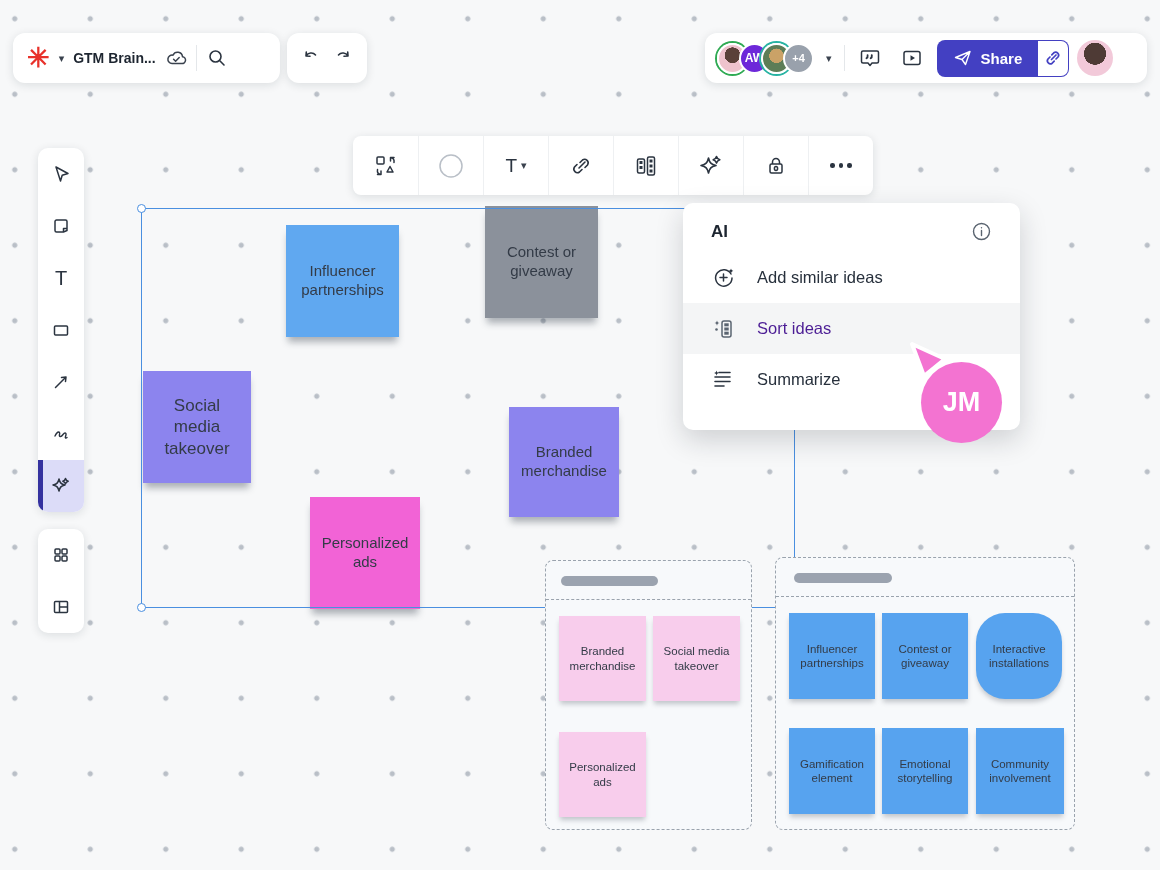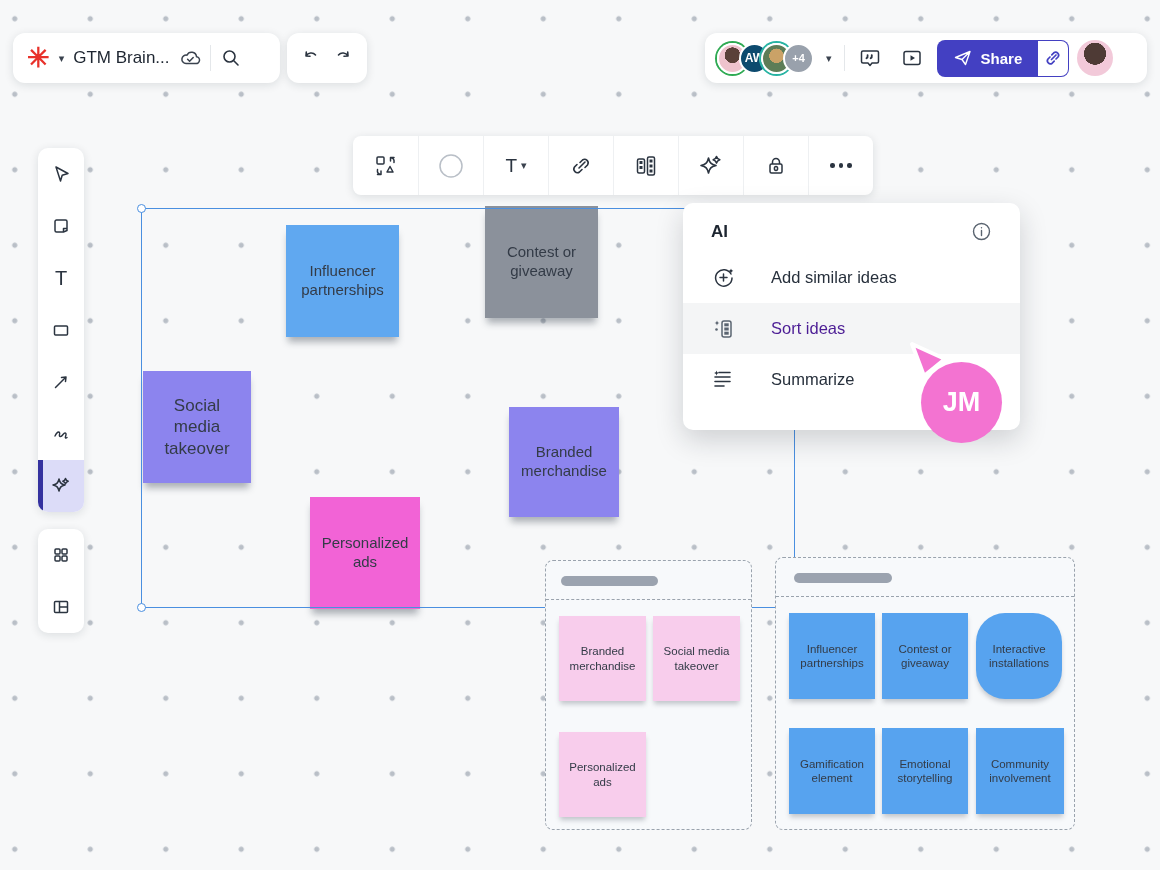--- a/index.html
+++ b/index.html
@@ -15,21 +15,21 @@
   }
   .card { position:absolute; background:#fff; border-radius:12px; box-shadow:0 2px 10px rgba(20,30,40,.12); display:flex; align-items:center; }
   .icon-btn { display:flex; align-items:center; justify-content:center; cursor:pointer; color:#2b3440; }
   svg { display:block; }
   .vdiv { width:1px; height:26px; background:#e4e7ea; }
 
   
   #doc-card { left:13px; top:33px; width:267px; height:50px; padding:0 14px; gap:9px; }
   .logo { color:#e8312a; font-size:27px; line-height:1; font-weight:bold; }
   .caret { font-size:11px; color:#3a424e; }
-  .doc-title { font-weight:normal; font-size:17px; color:#1d2530; white-space:nowrap; }
+  .doc-title { font-weight:bold; font-size:14px; color:#1d2530; white-space:nowrap; }
   #undo-card { left:287px; top:33px; width:80px; height:50px; justify-content:space-around; padding:0 8px; }
 
   
   #right-card { left:705px; top:33px; width:442px; height:50px; padding:0 12px; gap:8px; }
   .avatar { width:31px; height:31px; border-radius:50%; border:2px solid #fff; display:flex; align-items:center; justify-content:center; font-size:12px; font-weight:bold; color:#fff; position:relative; }
   .avatar + .avatar { margin-left:-9px; }
   .ring-green { box-shadow:0 0 0 2px #2faa53; }
   .ring-teal  { box-shadow:0 0 0 2px #27b3a2; }
   .photo1 { background:radial-gradient(circle at 50% 38%, #5a4038 0 36%, #eec3cd 37%); }
   .photo2 { background:radial-gradient(circle at 50% 40%, #caa267 0 34%, #5d7d57 35%); }
@@ -66,21 +66,21 @@
   .purple { background:#8c84ee; }
   .hotpink{ background:#f263d6; }
   .group-note { z-index:9; font-size:11.5px; padding:4px; box-shadow:0 4px 5px -1px rgba(30,40,55,.25); }
   .lightpink { background:#f8cdec; }
   .groupblue { background:#57a3ef; }
 
   
   #ai-menu { position:absolute; left:683px; top:203px; width:337px; height:227px; background:#fff; border-radius:10px; box-shadow:0 10px 28px rgba(20,30,40,.18); z-index:30; overflow:hidden; }
   .ai-head { display:flex; align-items:center; justify-content:space-between; padding:18px 28px 10px 28px; }
   .ai-title { font-weight:bold; font-size:17px; color:#1d2530; }
-  .ai-item { display:flex; align-items:center; gap:35px; height:51px; padding:0 28px; cursor:pointer; font-size:16.5px; color:#27303c; }
+  .ai-item { display:flex; align-items:center; gap:21px; height:51px; padding:0 28px; cursor:pointer; font-size:16.5px; color:#27303c; }
   .ai-item.hl { background:#f4f5f6; color:#4c1d95; }
 
   
   .group-box { position:absolute; border:1.5px dashed #9aa3ad; border-radius:8px; background:#f7f9fb; z-index:8; }
   #group-left  { left:545px; top:560px; width:207px; height:270px; }
   #group-right { left:775px; top:557px; width:300px; height:273px; }
   .group-title { position:absolute; height:10px; border-radius:5px; background:#9ba3af; }
   .group-div { position:absolute; left:0; right:0; border-top:1.5px dashed #9aa3ad; }
 
   
@@ -118,21 +118,21 @@
   <span class="icon-btn">
     <svg width="22" height="22" viewBox="0 0 22 22" fill="none" stroke="#2b3440" stroke-width="1.6" stroke-linecap="round" stroke-linejoin="round">
       <path d="M16 9 C14 5.5 9 5 6.5 8 M16 9 l-0.3 -4 M16 9 l-4 0.3"></path>
     </svg>
   </span>
 </div>
 
 <div class="card" id="right-card">
   <div style="display:flex; align-items:center;">
     <span class="avatar photo1 ring-green"></span>
-    <span class="avatar" style="background:#0c4a6e; z-index:2;">AW</span>
+    <span class="avatar" style="background:#6d28d9; z-index:2;">AW</span>
     <span class="avatar photo2 ring-teal" style="z-index:3;"></span>
     <span class="avatar" style="background:#99a1ac; z-index:4; font-size:11px;">+4</span>
   </div>
   <span class="caret" style="margin:0 4px;">▾</span>
   <span class="vdiv"></span>
   <span class="icon-btn" style="width:34px;">
     <svg width="24" height="24" viewBox="0 0 24 24" fill="none" stroke="#2b3440" stroke-width="1.5" stroke-linecap="round" stroke-linejoin="round">
       <path d="M5 5 h14 a1.5 1.5 0 0 1 1.5 1.5 v9 a1.5 1.5 0 0 1 -1.5 1.5 h-5 l-2 2.4 -2 -2.4 h-5 A1.5 1.5 0 0 1 3.5 15.5 v-9 A1.5 1.5 0 0 1 5 5 z"></path>
       <path d="M9.6 9.3 q0.3 2 -1.1 2.9 M13.8 9.3 q0.3 2 -1.1 2.9" stroke-width="1.9"></path>
     </svg>

